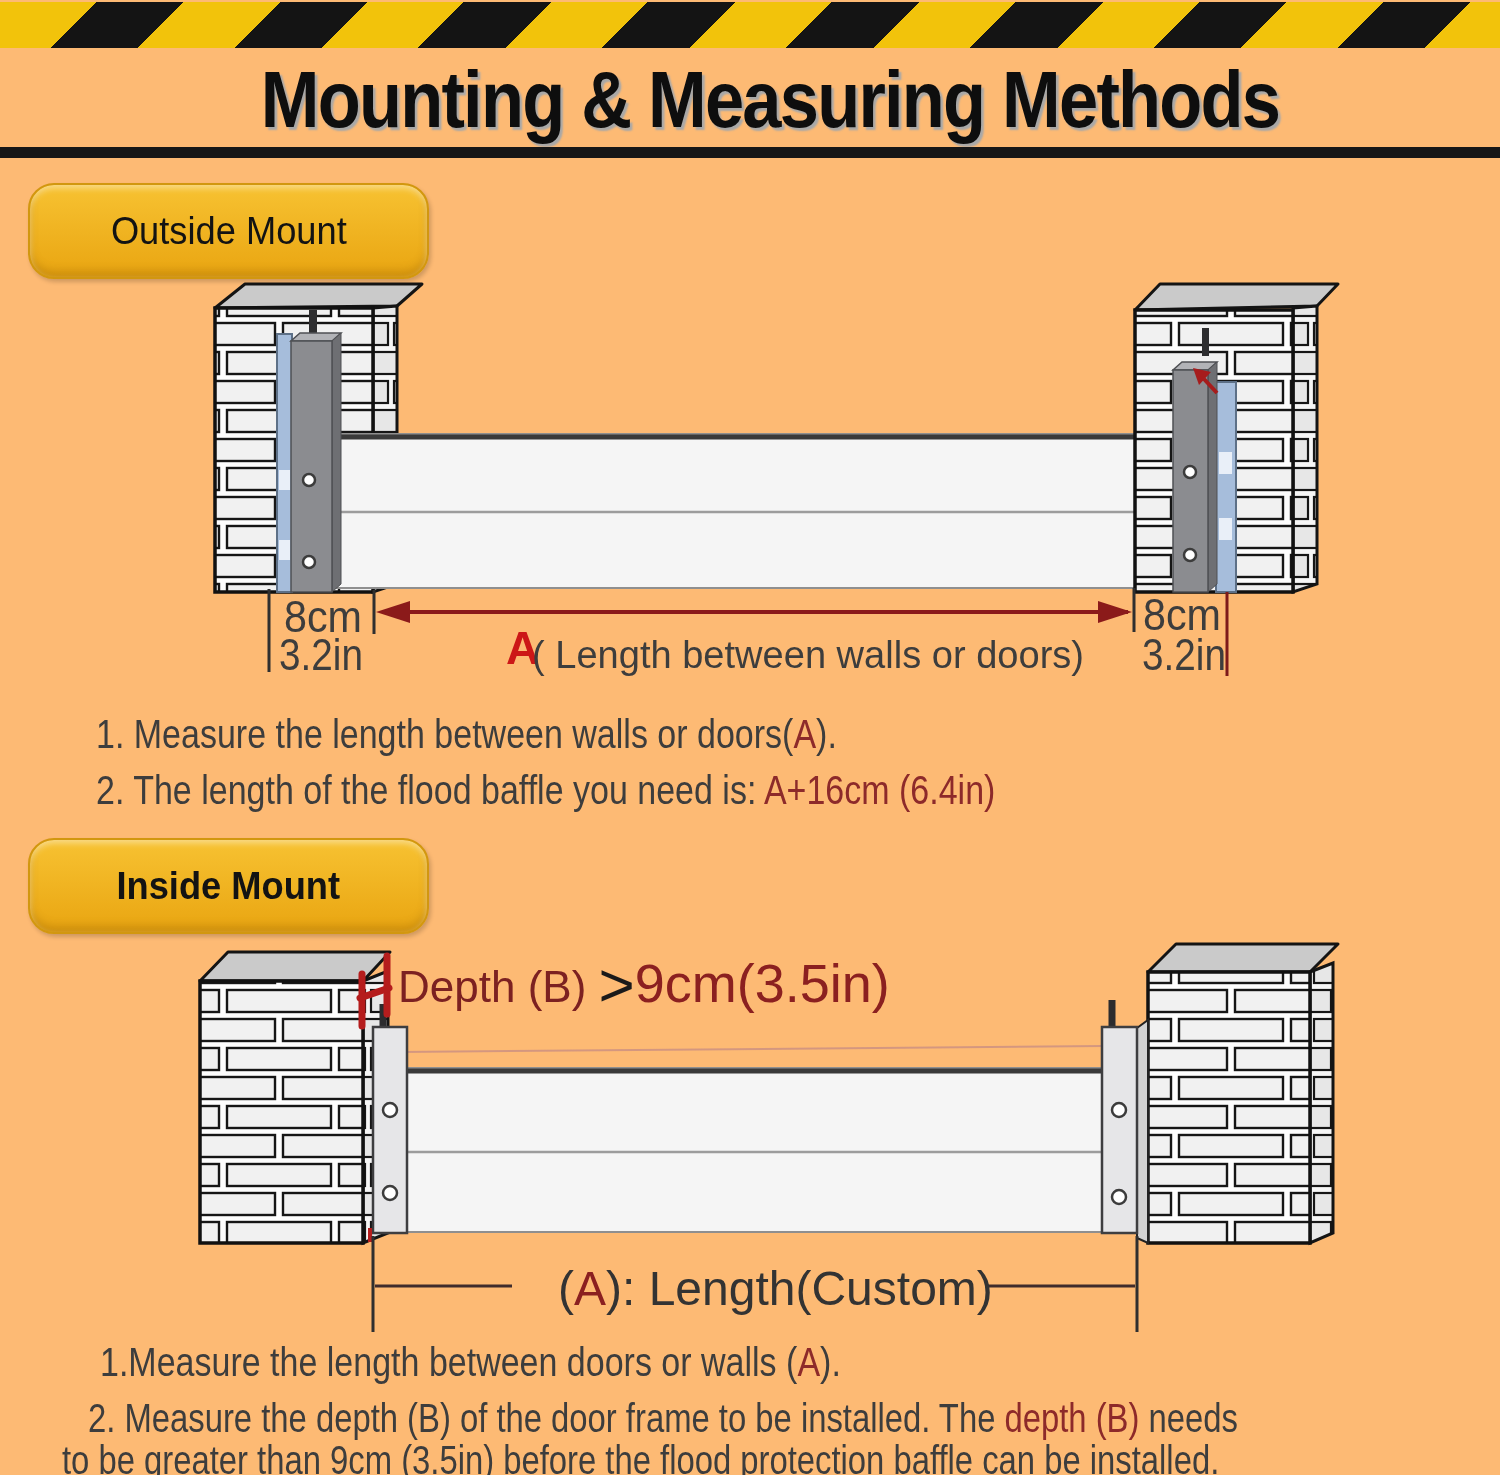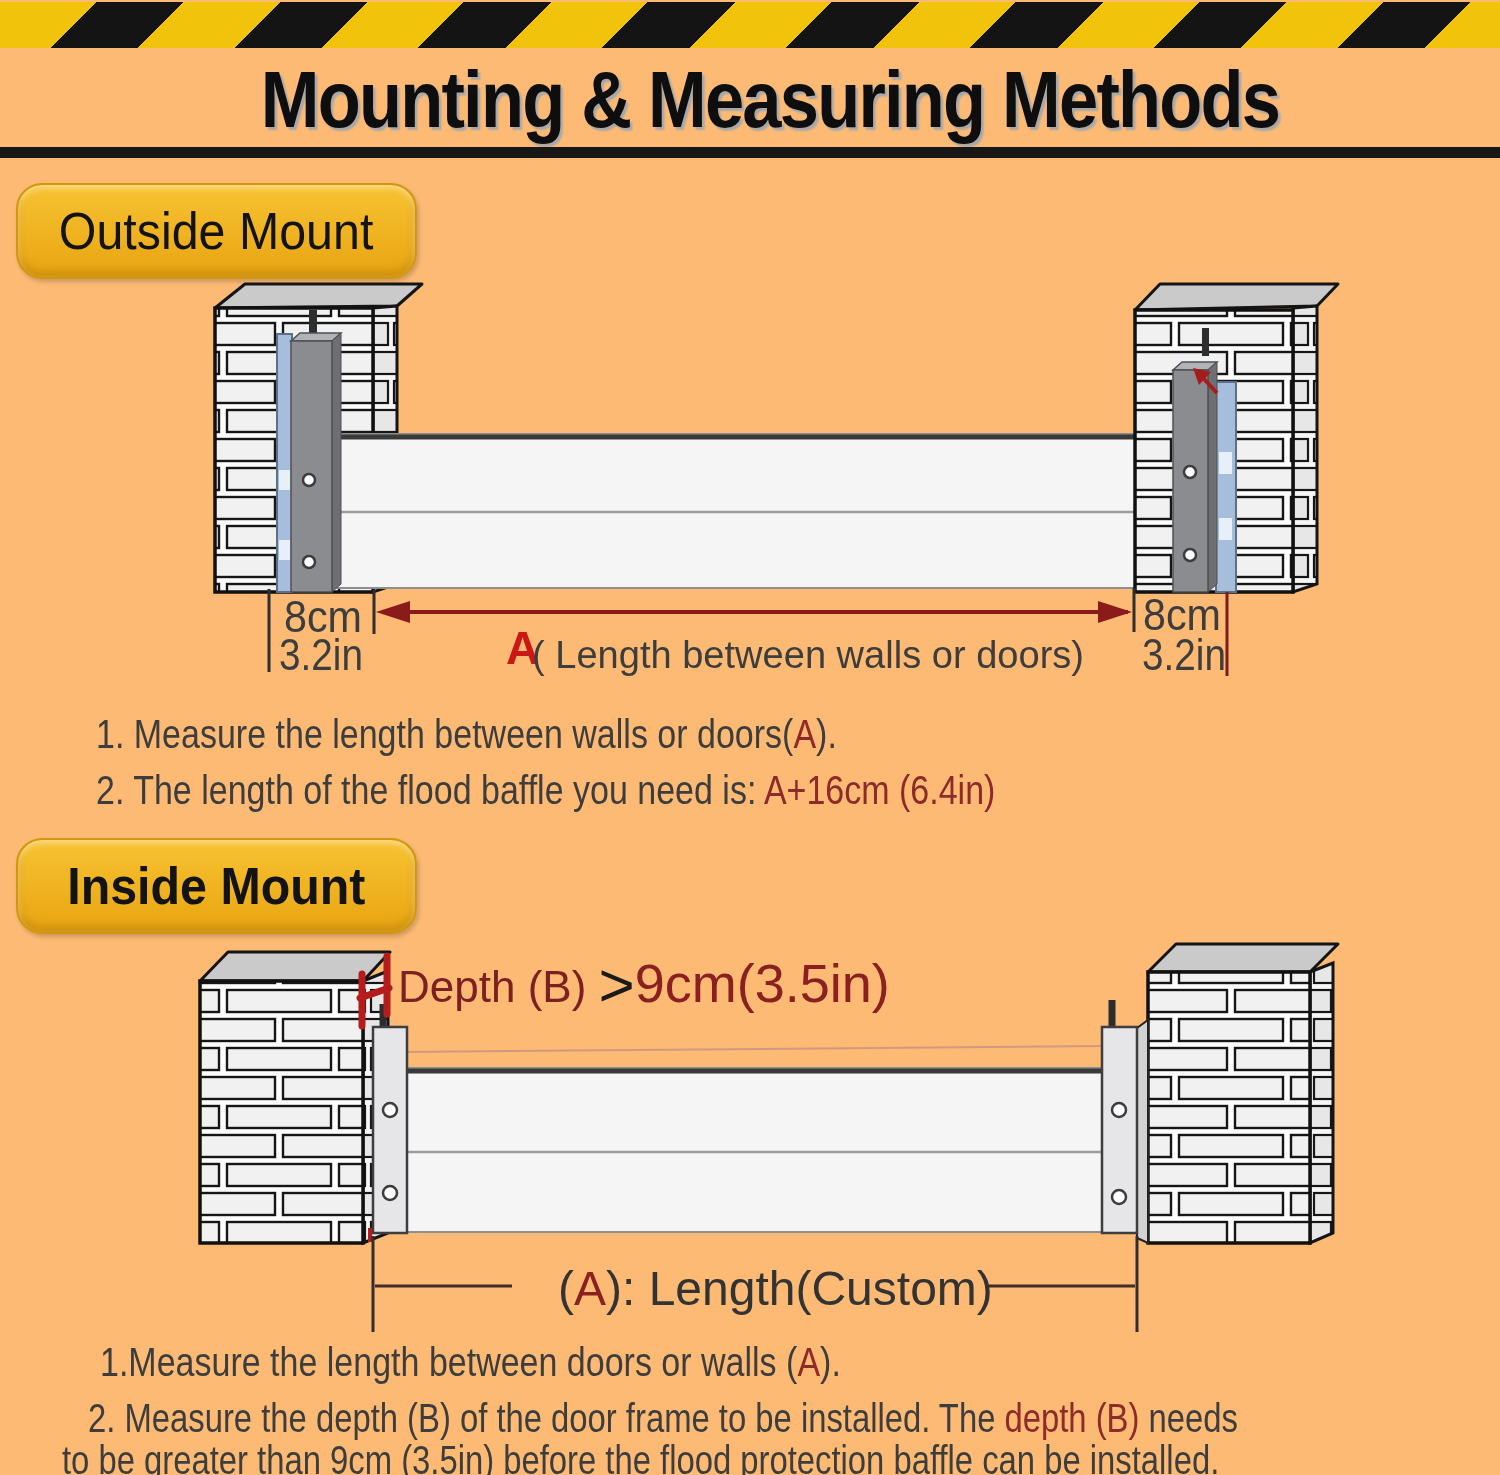--- a/index.html
+++ b/index.html
@@ -6,26 +6,26 @@
   .page{position:relative;width:1500px;height:1475px;overflow:hidden;background:#fdba74;
         font-family:"Liberation Sans",sans-serif;padding-left:40px;}
   
   .hazard{position:absolute;top:2px;left:0;width:100%;height:46px;
           background:repeating-linear-gradient(135deg,#f2c30b 0 68px,#141414 68px 130px);}
   .title{position:absolute;top:54px;left:0;width:100%;text-align:center;
          font-size:80px;font-weight:700;color:#0e0e0e;letter-spacing:-2px;
          transform:scaleX(.88);text-shadow:3px 3px 2px #a8a8a8;white-space:nowrap;}
   .divider{position:absolute;top:147px;left:0;width:100%;height:11px;background:#171717;}
   
-  .mount-label{position:absolute;left:16px;width:397px;height:92px;border-radius:26px;
+  .mount-label{position:absolute;left:28px;width:397px;height:92px;border-radius:26px;
           background:linear-gradient(180deg,#f7c232,#e9a511);
           border:2px solid #d2970f;
           box-shadow:inset 0 3px 6px rgba(255,255,255,.45), inset 0 -6px 8px rgba(140,90,0,.30), 2px 3px 4px rgba(0,0,0,.18);
           display:flex;align-items:center;justify-content:center;
-          font-size:52px;color:#131313;}
+          font-size:39px;color:#131313;}
   .mount-label>span{transform:scaleX(.93);white-space:nowrap;}
   .label-outside{top:183px;}
   .label-inside{top:838px;font-weight:bold;}
   
   .step{position:absolute;font-size:40px;color:#3d3d3d;white-space:nowrap;
         transform:scaleX(.85);transform-origin:0 50%;}
   .step--w{transform:scaleX(.82);}
   .step .red{color:#8d2a2a;}
   
   svg{position:absolute;top:0;left:0;}

